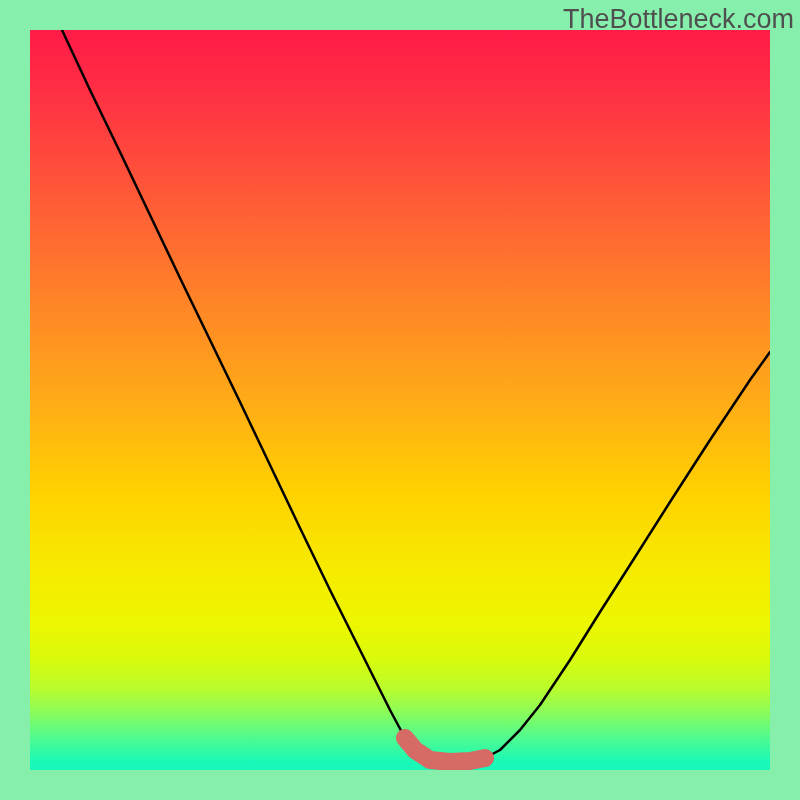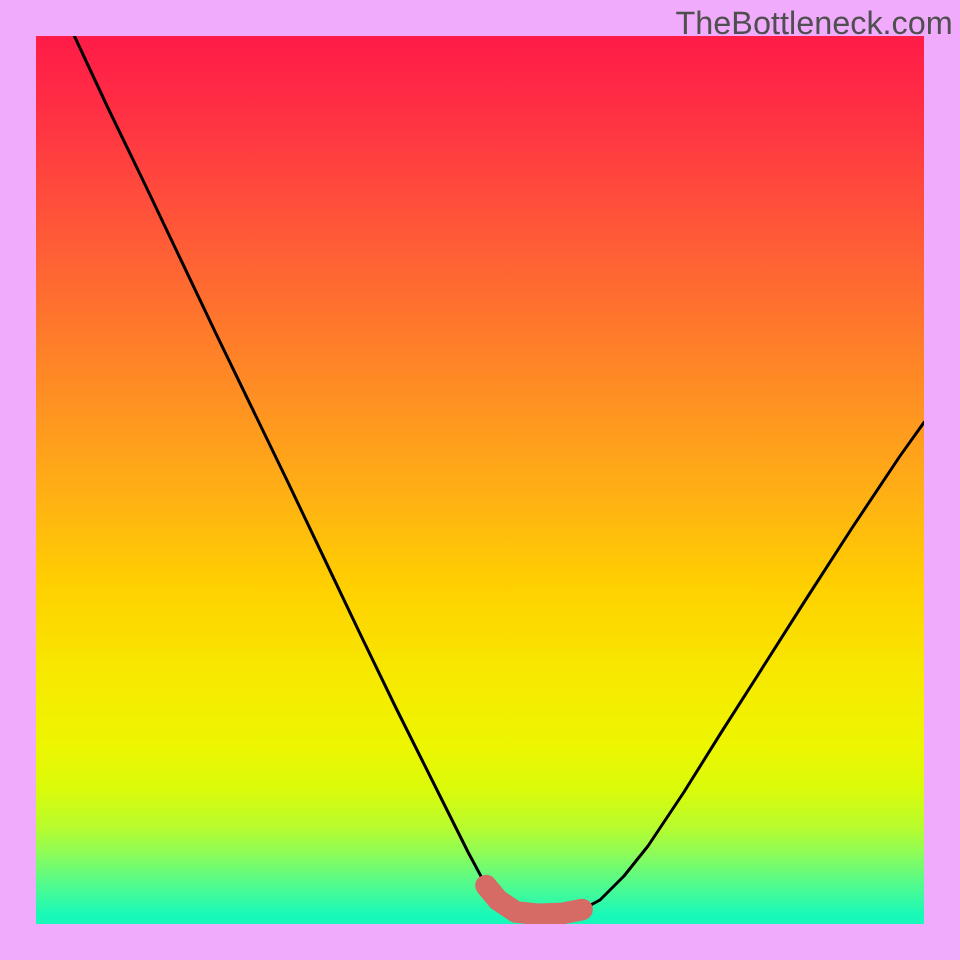--- a/index.html
+++ b/index.html
@@ -9,21 +9,21 @@
   height: 800px;
   background: #000;
   overflow: hidden;
 }
 .frame {
   position: absolute;
   left: 0;
   top: 0;
   width: 800px;
   height: 800px;
-  background: #f0abfc;
+  background: #86efac;
 }
 .plot-area {
   position: absolute;
   left: 30px;
   top: 30px;
   width: 740px;
   height: 740px;
   overflow: hidden;
 }
 .gradient {

